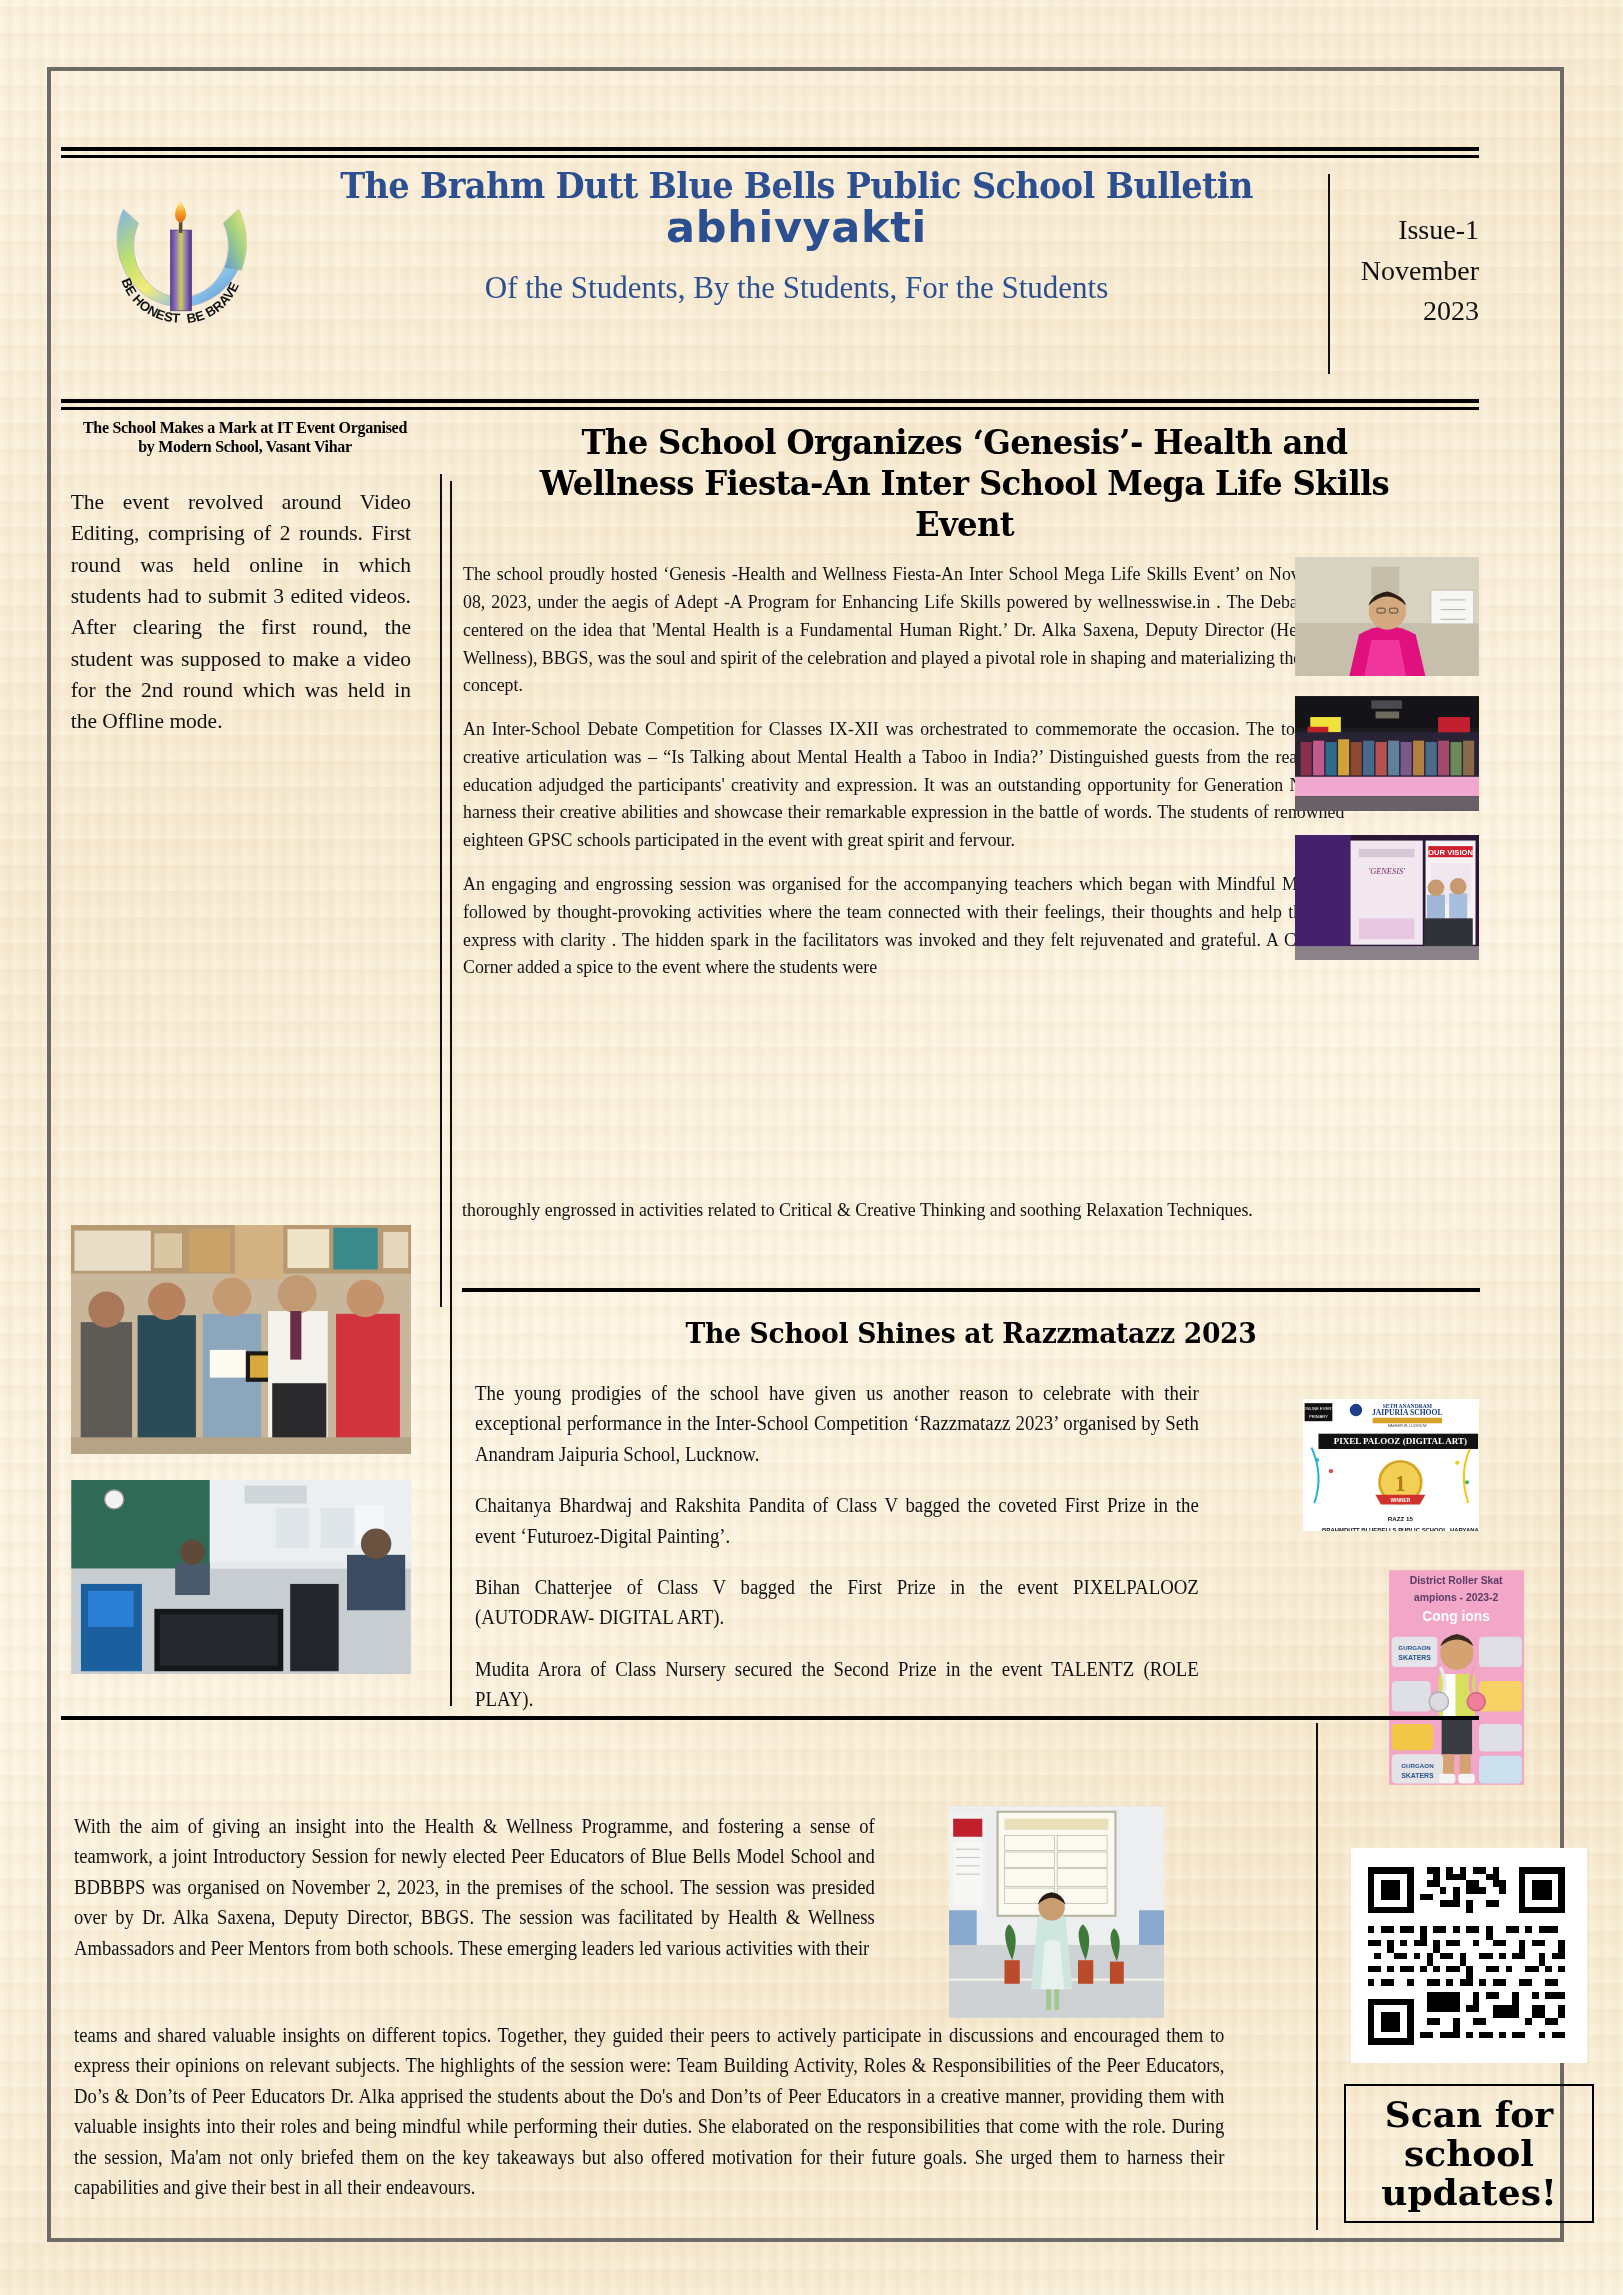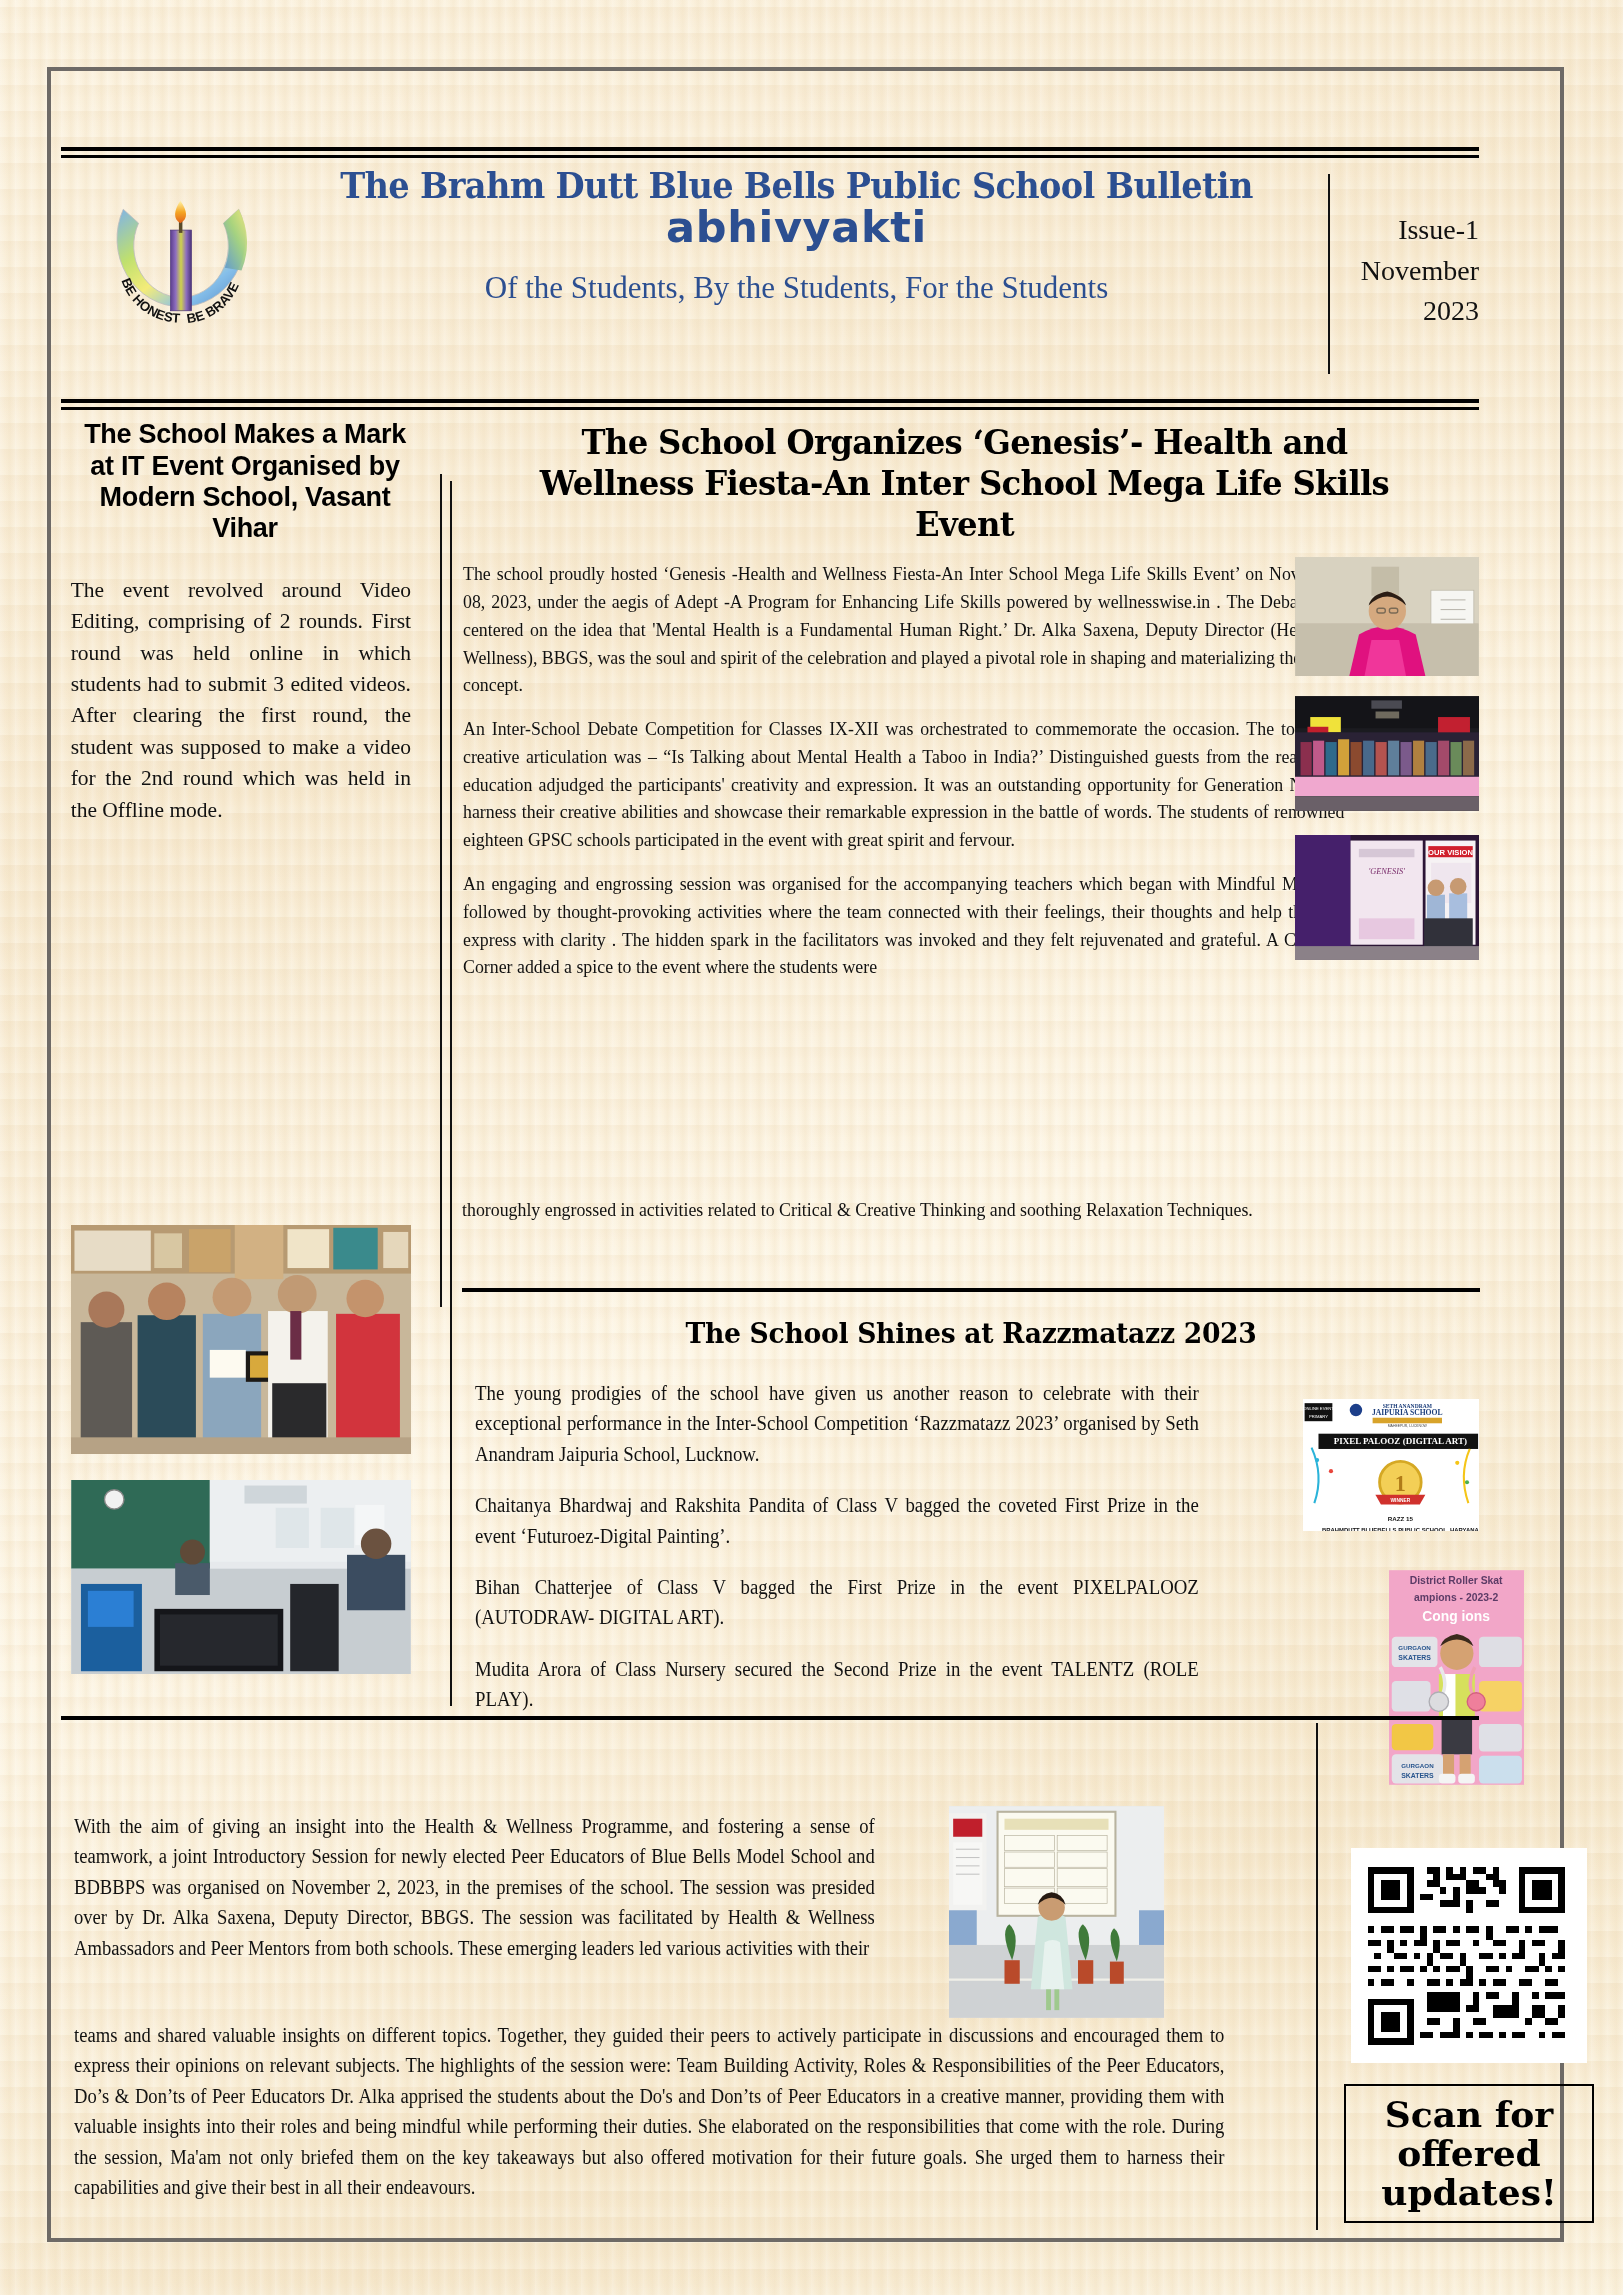--- a/index.html
+++ b/index.html
@@ -96,23 +96,23 @@
 
   
   .vline{ position:absolute; border-left:2.1px solid #111; }
   .hline{ position:absolute; border-top:4.2px solid #000; }
 
   
   .col-left{
     position:absolute; left:0px; top:330px; width:368px;
   }
   .left-head{
-    font-family:Liberation Sans, sans-serif;
+    font-family:Liberation Serif, serif;
     font-weight:bold;
-    font-size:27px;
+    font-size:16px;
     line-height:1.16;
     text-align:center;
     color:#000;
     letter-spacing:-0.3px;
     padding:4.2px 14px 0 14px;
   }
   .left-body{
     font-family:"Liberation Serif", serif;
     font-size:21.5px;
     line-height:1.46;
@@ -712,17 +712,17 @@
           <rect x="18" y="26" width="2" height="1"></rect>
         <rect x="21" y="26" width="1" height="1"></rect>
           <rect x="23" y="26" width="2" height="1"></rect>
         <rect x="27" y="26" width="1" height="1"></rect>
           <rect x="29" y="26" width="2" height="1"></rect>
       </g>
     </svg>
   </div>
 
   <div class="scan-box">
-    <div class="scan-text">Scan for offered updates!</div>
+    <div class="scan-text">Scan for school updates!</div>
   </div>
 
 </div>
 
 
 </body></html>

